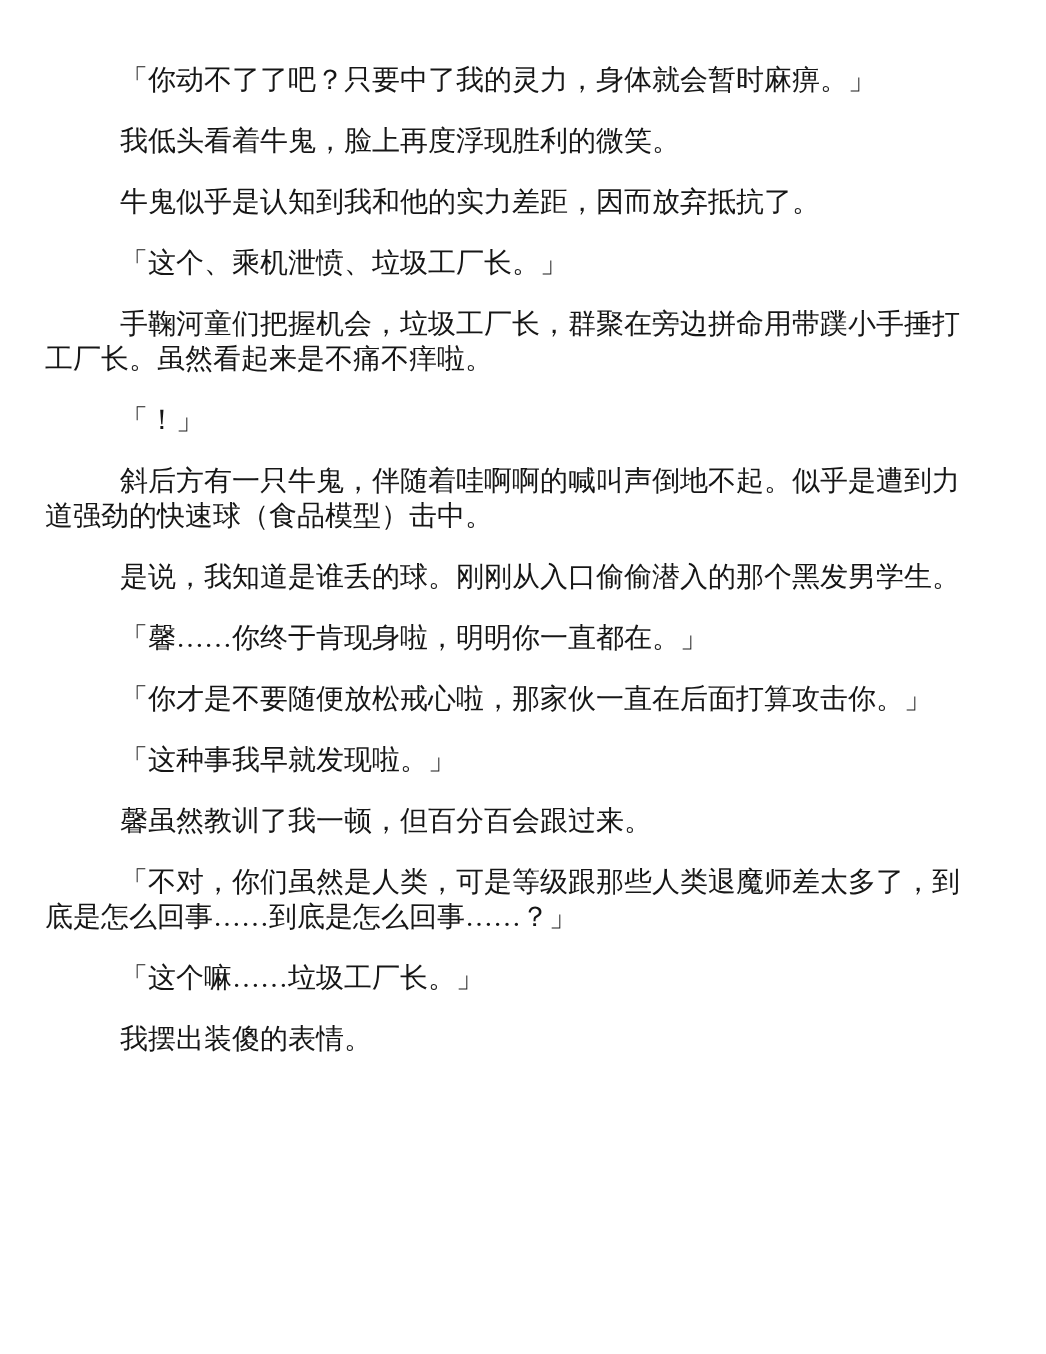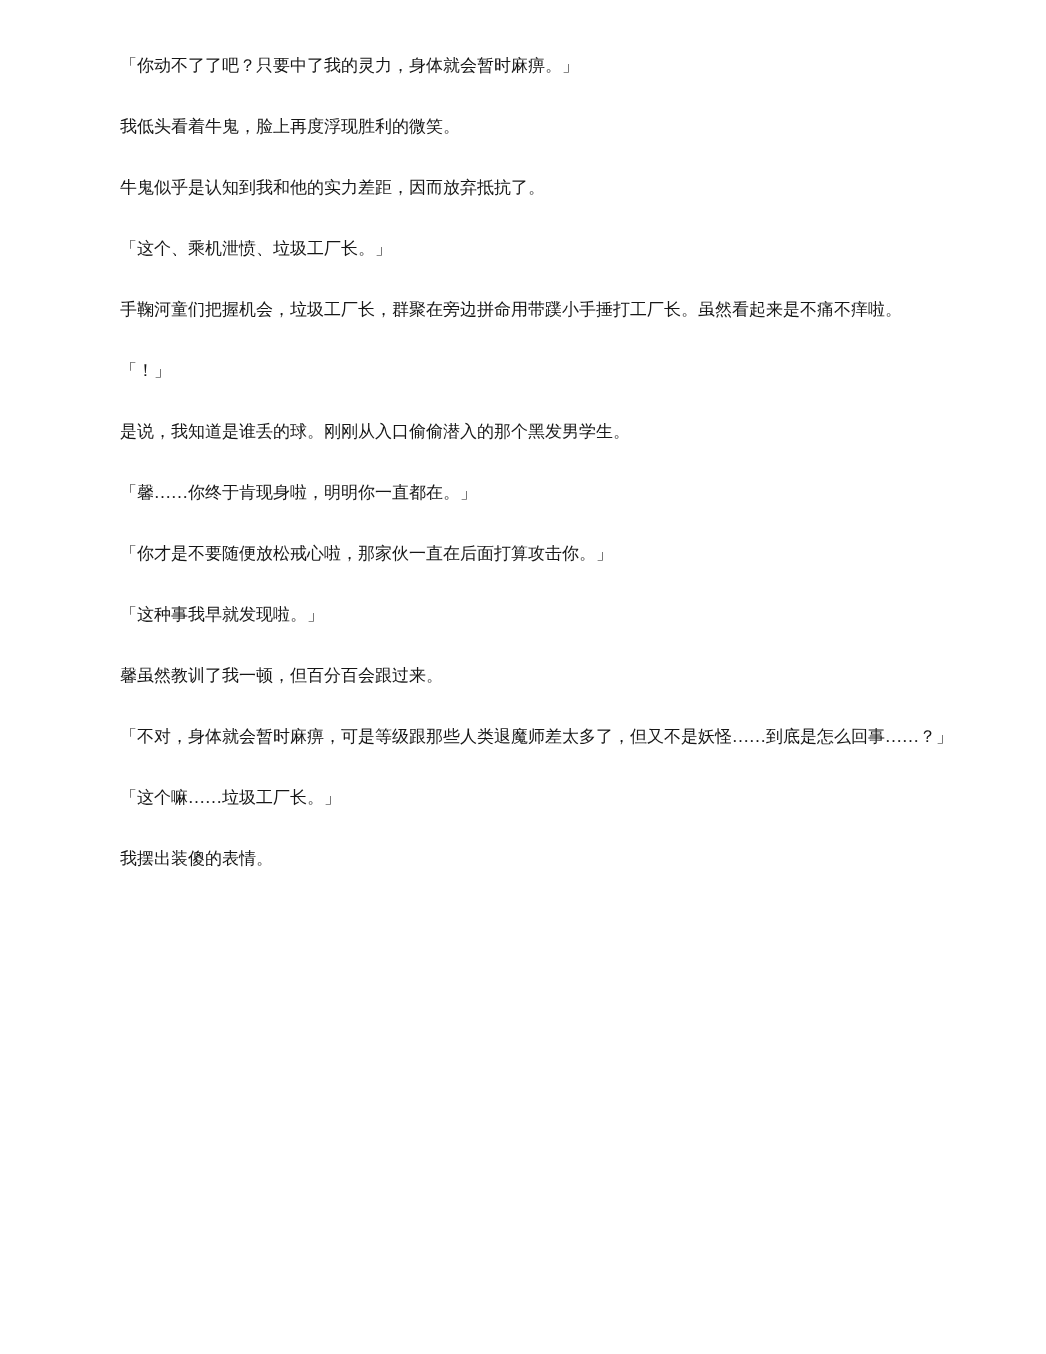--- a/index.html
+++ b/index.html
@@ -17,45 +17,46 @@
     box-sizing: border-box;
     width: 1046px;
     height: 1354px;
     padding: 46px 45px 0 45px;
     background: #ffffff;
   }
   .text-block {
     width: 920px;
   }
   p.para {
-    margin: 2px 0 26px 0;
+    margin: 16px 0 26px 0;
     padding: 0;
-    font-size: 17px;
+    font-size: 28px;
     line-height: 35px;
     color: #161616;
     text-indent: 75px;
     text-align: left;
     letter-spacing: 0;
     word-break: normal;
     line-break: strict;
   }
 </style>
 </head>
 <body>
 
 <div class="page">
   <div class="text-block">
     <p class="para">「你动不了了吧？只要中了我的灵力，身体就会暂时麻痹。」</p>
     <p class="para">我低头看着牛鬼，脸上再度浮现胜利的微笑。</p>
     <p class="para">牛鬼似乎是认知到我和他的实力差距，因而放弃抵抗了。</p>
     <p class="para">「这个、乘机泄愤、垃圾工厂长。」</p>
     <p class="para">手鞠河童们把握机会，垃圾工厂长，群聚在旁边拼命用带蹼小手捶打工厂长。虽然看起来是不痛不痒啦。</p>
     <p class="para">「！」</p>
+    <p class="para">斜后方有一只牛鬼，伴随着哇啊啊的喊叫声倒地不起。似乎是遭到力道强劲的快速球（食品模型）击中。</p>
     <p class="para">是说，我知道是谁丢的球。刚刚从入口偷偷潜入的那个黑发男学生。</p>
     <p class="para">「馨……你终于肯现身啦，明明你一直都在。」</p>
     <p class="para">「你才是不要随便放松戒心啦，那家伙一直在后面打算攻击你。」</p>
     <p class="para">「这种事我早就发现啦。」</p>
     <p class="para">馨虽然教训了我一顿，但百分百会跟过来。</p>
-    <p class="para">「不对，身体就会暂时麻痹，可是等级跟那些人类退魔师差太多了，但又不是妖怪……到底是怎么回事……？」</p>
+    <p class="para">「不对，你们虽然是人类，可是等级跟那些人类退魔师差太多了，到底是怎么回事……到底是怎么回事……？」</p>
     <p class="para">「这个嘛……垃圾工厂长。」</p>
     <p class="para">我摆出装傻的表情。</p>
   </div>
 </div>
 
 </body></html>

